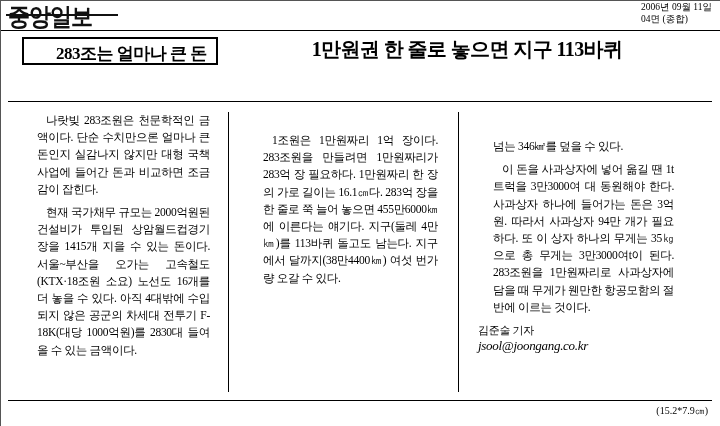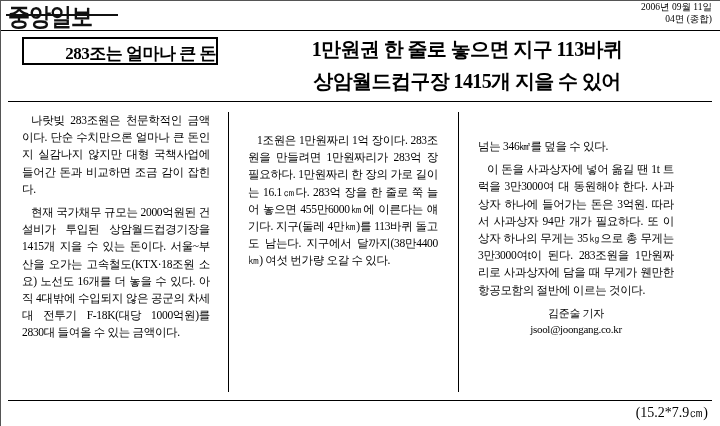--- a/index.html
+++ b/index.html
@@ -40,43 +40,43 @@
     left: 6px;
     top: 14px;
     width: 112px;
     height: 2px;
     background: #111;
   }
   .dateline {
     position: absolute;
     right: 8px;
     top: 1px;
-    text-align: right;
     font-size: 9.5px;
     line-height: 12px;
     font-family: "Liberation Serif", serif;
   }
   
   .kicker-box {
     position: absolute;
     left: 22px;
     top: 37px;
     width: 196px;
     height: 28px;
     border: 2px solid #000;
     box-sizing: border-box;
   }
   .kicker-box .kicker-text {
     position: absolute;
     left: 0; right: 0;
     top: 3px;
-    text-align: right;
+    text-align: left;
     font-size: 17px;
     font-weight: bold;
     letter-spacing: -0.5px;
+    padding-left: 32px;
   }
   .headline {
     position: absolute;
     left: 232px;
     top: 33px;
     width: 470px;
     text-align: center;
   }
   .headline .line {
     font-size: 20px;
@@ -96,61 +96,62 @@
   
   .col {
     position: absolute;
     top: 112px;
     font-size: 11.5px;
     line-height: 17.2px;
     letter-spacing: -0.3px;
     text-align: justify;
   }
   .col p {
-    margin: 0 0 6px 0;
+    margin: 0 0 6px 15px;
     text-indent: 9px;
   }
   .col p.no-indent { text-indent: 0; }
   #col1 { left: 22px;  width: 188px; }
   #col2 { left: 248px; width: 190px; top: 132px; }
   #col3 { left: 478px; width: 196px; top: 138px; }
   .vrule {
     position: absolute;
     top: 112px;
     width: 1px;
     height: 280px;
     background: #000;
   }
   #vrule1 { left: 228px; }
   #vrule2 { left: 458px; }
   .byline {
     margin-top: 4px;
-    text-align: center;
+    text-align: left;
     font-size: 11px;
     line-height: 16px;
   }
   .byline .email {
     display: block;
-    font-size: 11px;
+    font-style: italic;
+    font-size: 13px;
     font-family: "Liberation Serif", serif;
   }
   
   .rule-foot {
     position: absolute;
     left: 8px;
     top: 400px;
     width: 704px;
     height: 1px;
     background: #000;
   }
   .size-note {
     position: absolute;
     right: 12px;
     top: 404px;
-    font-size: 14px;
+    font-size: 10px;
     font-family: "Liberation Serif", serif;
   }
   .frame {
     position: absolute;
     left: 0; top: 0;
     width: 719px; height: 425px;
     border: 1px solid #555;
     pointer-events: none;
   }
 </style>
@@ -167,21 +168,20 @@
       <div>04면 (종합)</div>
     </div>
   </div>
 
   <div class="kicker-box">
     <div class="kicker-text">283조는 얼마나 큰 돈</div>
   </div>
 
   <div class="headline">
     <div class="line">1만원권 한 줄로 놓으면 지구 113바퀴</div>
-    <div class="line">상암월드컵구장 1415개 지을 수 있어</div>
   </div>
 
   <div class="rule-main"></div>
 
   <div class="vrule" id="vrule1"></div>
   <div class="vrule" id="vrule2"></div>
 
   <div class="col" id="col1">
     <p>나랏빚 283조원은 천문학적인 금액이다. 단순 수치만으론 얼마나 큰 돈인지 실감나지 않지만 대형 국책사업에 들어간 돈과 비교하면 조금 감이 잡힌다.</p>
     <p>현재 국가채무 규모는 2000억원된 건설비가 투입된 상암월드컵경기장을 1415개 지을 수 있는 돈이다. 서울~부산을 오가는 고속철도(KTX·18조원 소요) 노선도 16개를 더 놓을 수 있다. 아직 4대밖에 수입되지 않은 공군의 차세대 전투기 F-18K(대당 1000억원)를 2830대 들여올 수 있는 금액이다.</p>

